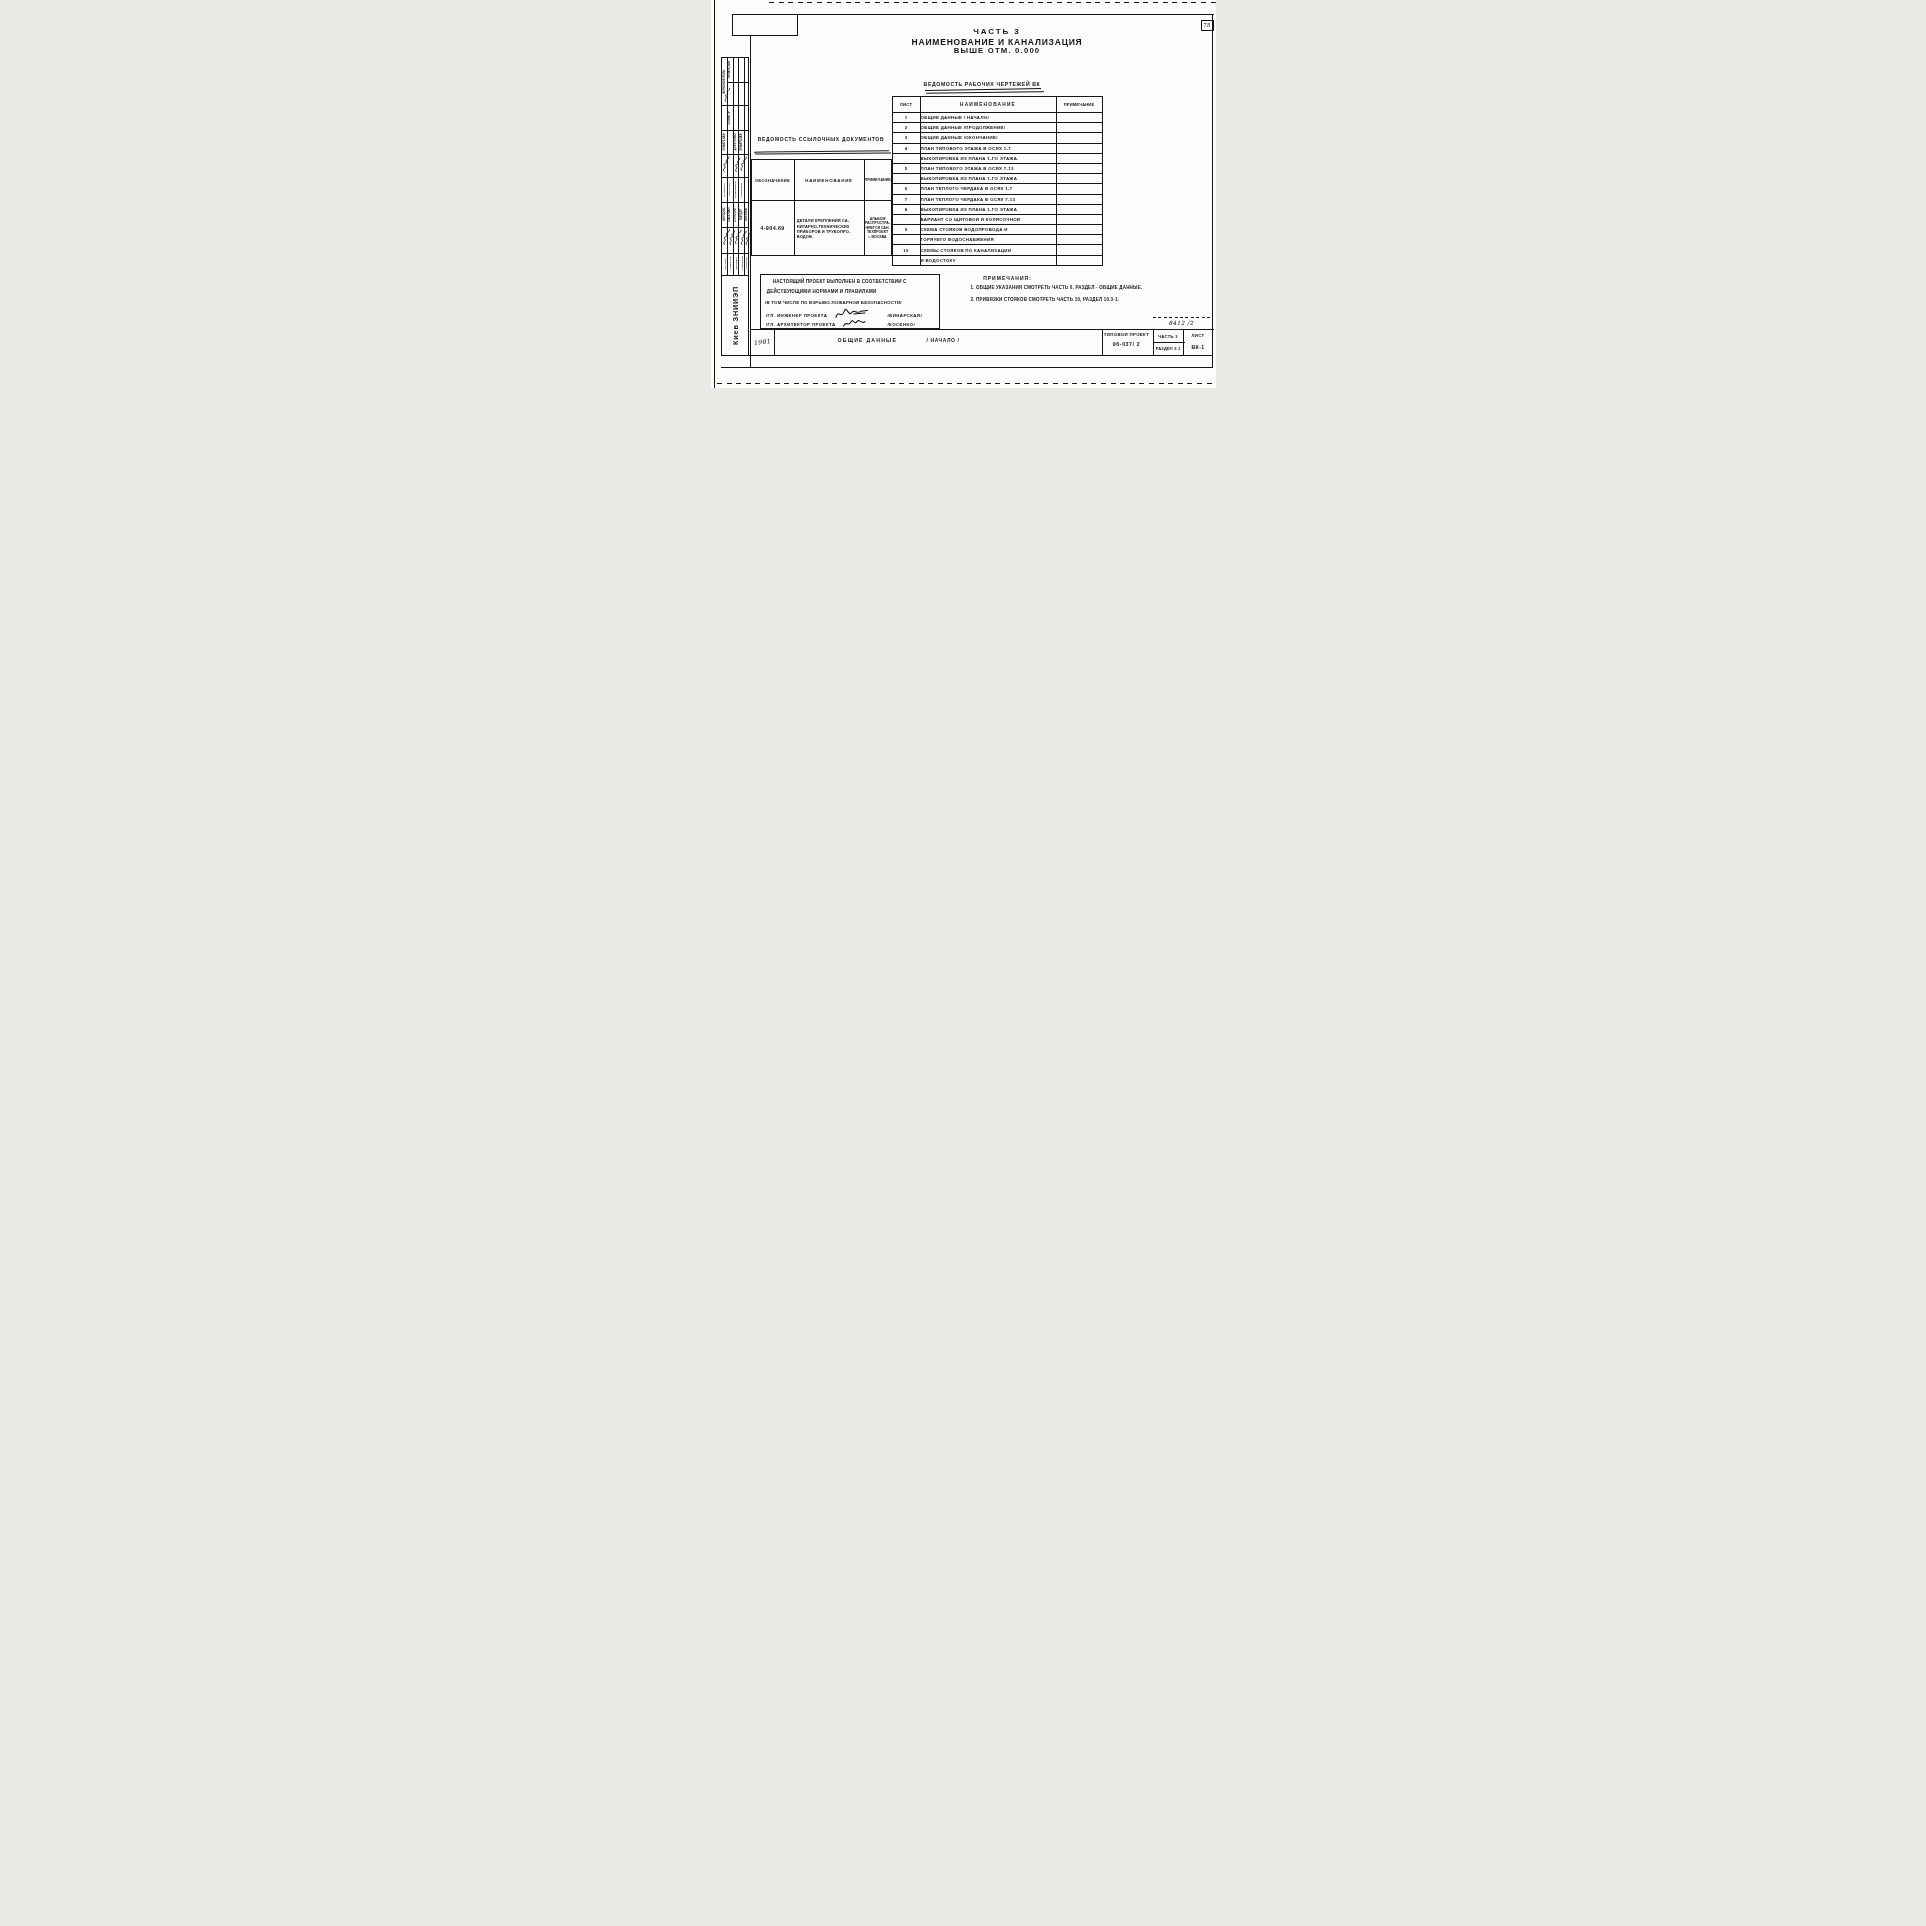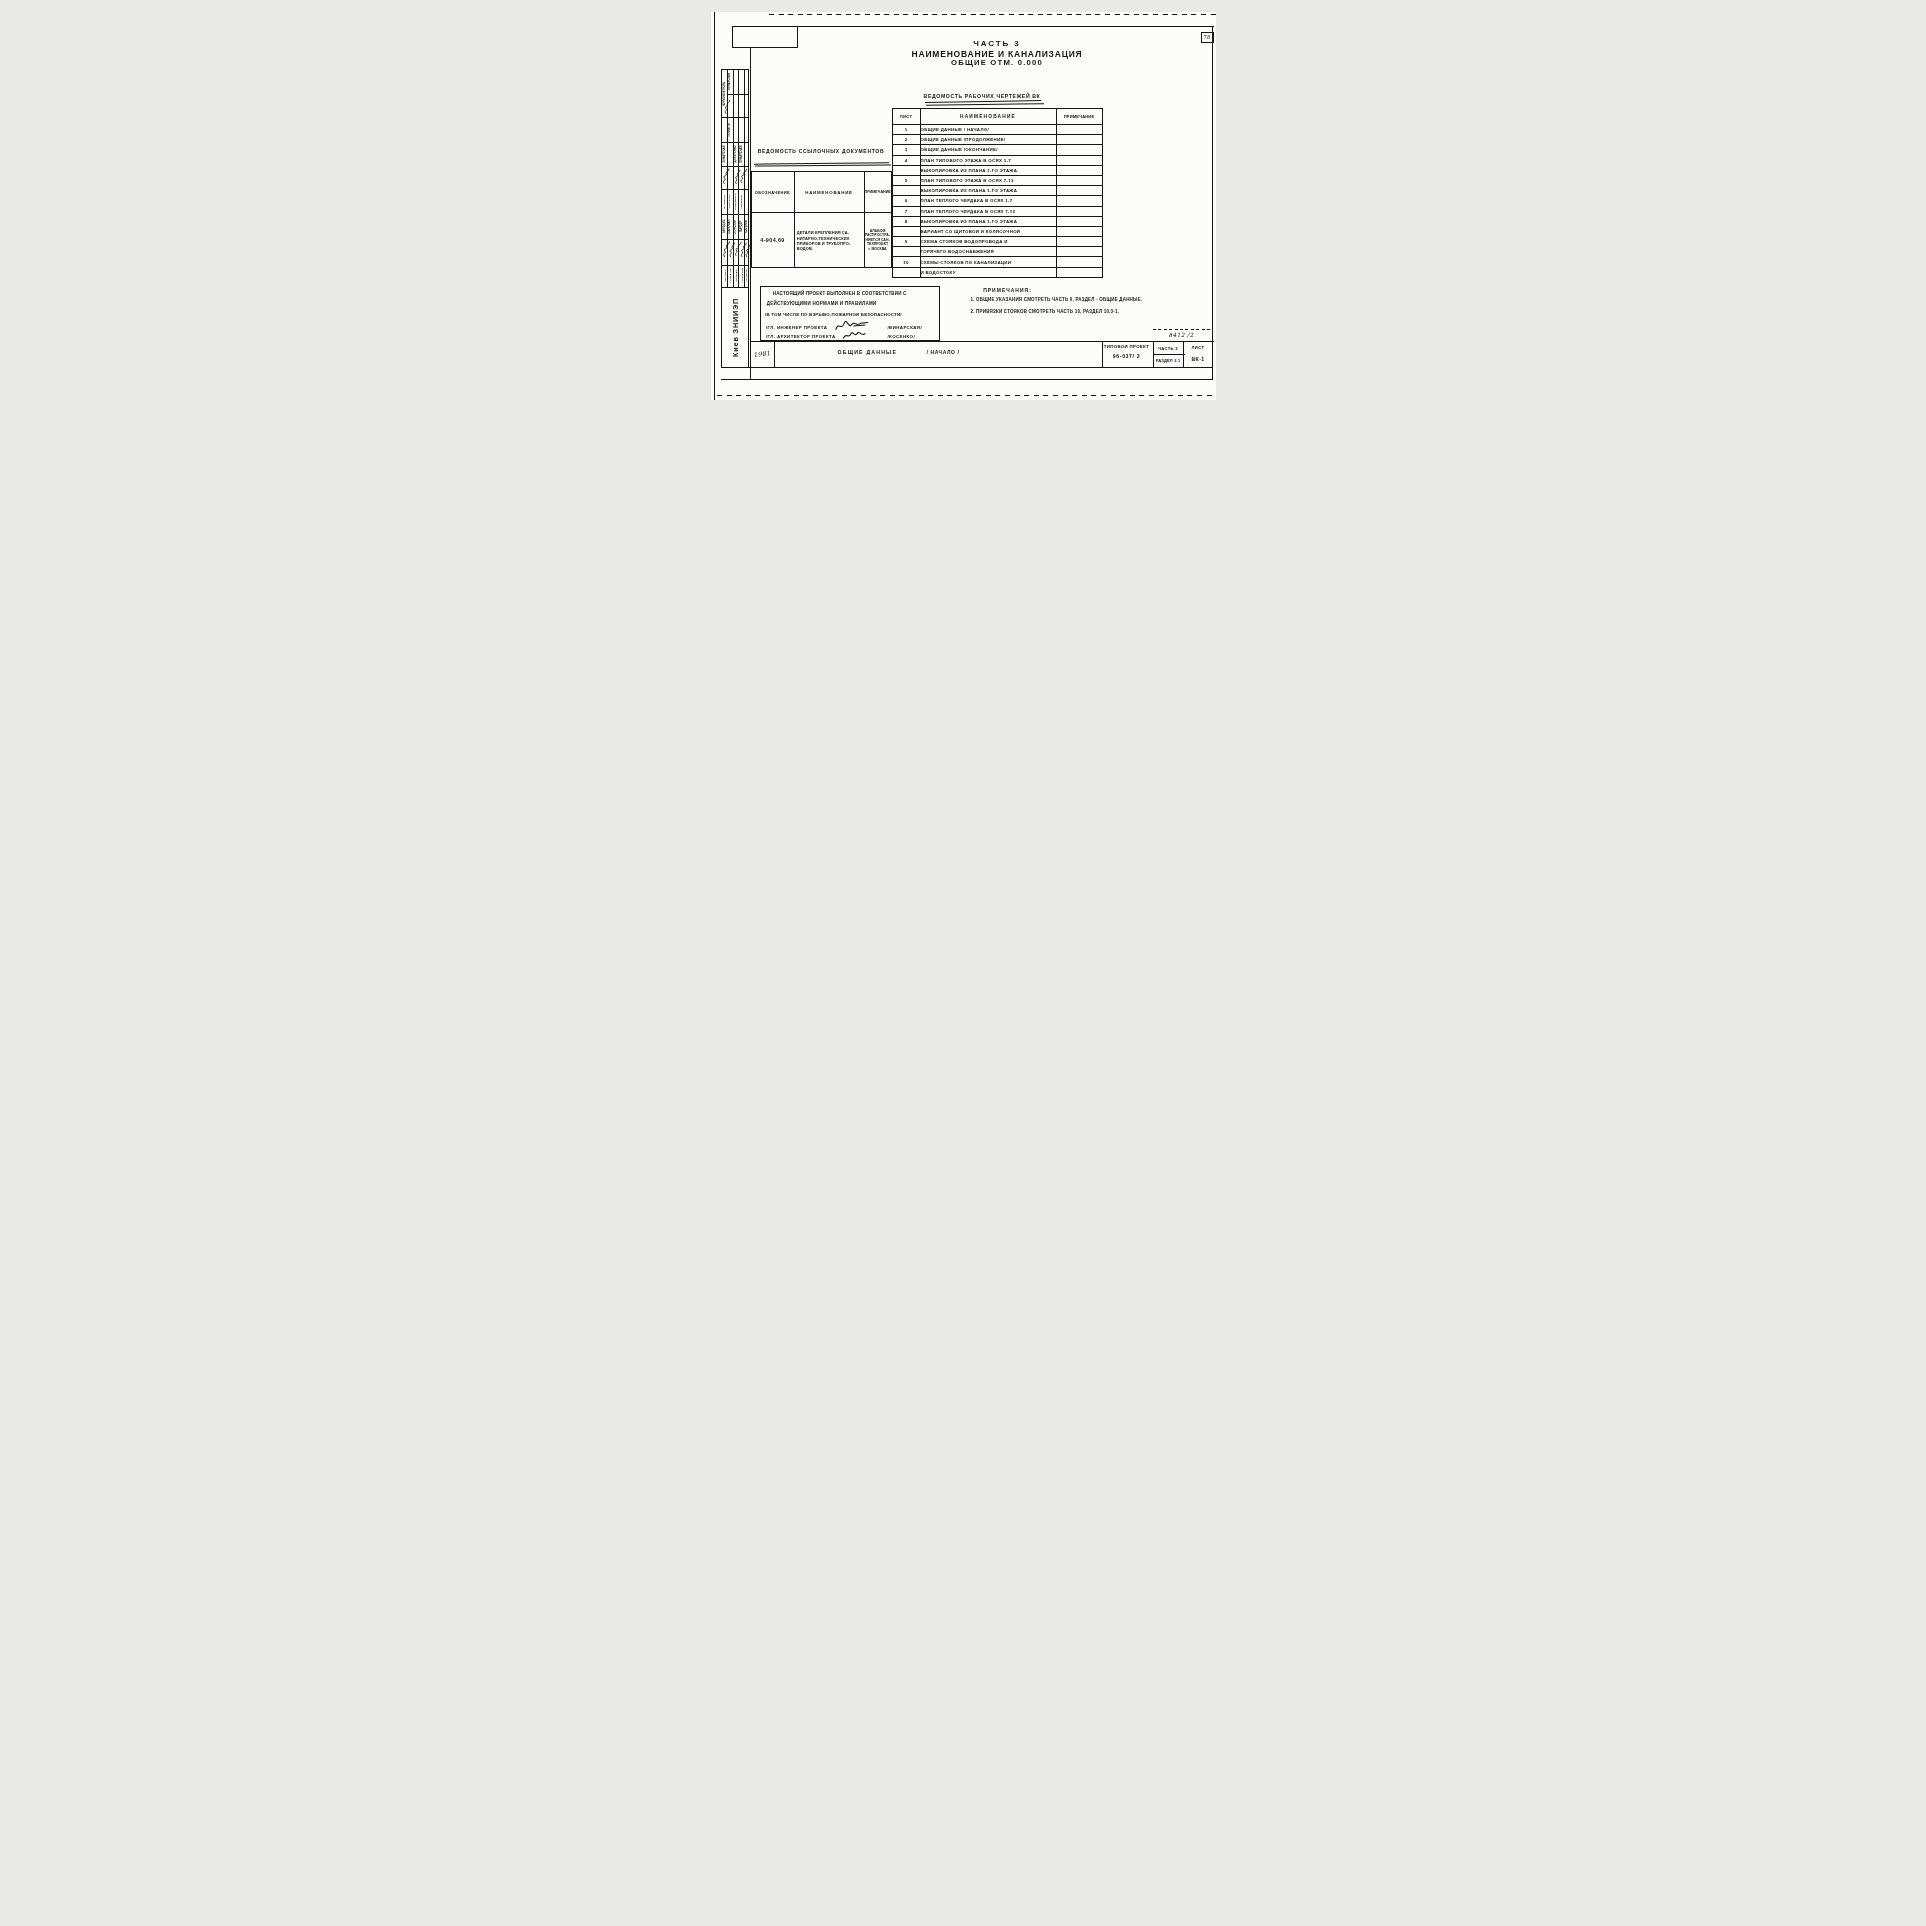--- a/index.html
+++ b/index.html
@@ -1,17 +1,17 @@
 <!DOCTYPE html>
 <html style="font-size:6.2px"><head>
 <meta charset="utf-8">
 <style>
   html,body{margin:0;padding:0;background:#e9e9e5;}
   .sheet{
-    position:relative;width:505px;height:388px;margin:12px auto;
+    position:relative;width:505px;height:388px;margin:0 auto;
     background:#fcfcfa;color:#161616;overflow:hidden;
     font-family:"Liberation Sans",sans-serif;
   }
   .ln{position:absolute;background:#161616;}
   .dash{position:absolute;height:0.8px;background:repeating-linear-gradient(90deg,#161616 0 5px,transparent 5px 9.6px);}
   .vdash{position:absolute;width:0.8px;background:repeating-linear-gradient(180deg,#161616 0 2.3px,transparent 2.3px 4.2px);}
   .hdash{position:absolute;height:0.8px;background:repeating-linear-gradient(90deg,#161616 0 3.1px,transparent 3.1px 5.4px);}
   .txt{position:absolute;font-weight:bold;letter-spacing:0.4px;white-space:nowrap;}
   .ctr{text-align:center;}
   .pre{white-space:pre-line;}
@@ -58,21 +58,21 @@
 
   <div class="ln" style="left:21px;top:14.3px;width:0.8px;height:21.6px;"></div>
   <div class="ln" style="left:21px;top:35px;width:65px;height:0.8px;"></div>
   <div class="ln" style="left:86px;top:14.3px;width:0.8px;height:21.6px;"></div>
 
   <div class="box" style="left:490px;top:20px;width:13px;height:11.2px;"></div>
   <div class="txt hand" style="left:490px;top:22px;width:13px;text-align:center;font-size:5.4px;">78</div>
 
   <div class="txt ctr" style="left:190px;top:27px;width:193px;font-size:8px;letter-spacing:1.9px;">ЧАСТЬ 3</div>
   <div class="txt ctr" style="left:190px;top:37px;width:193px;font-size:8.5px;letter-spacing:0.8px;">НАИМЕНОВАНИЕ И КАНАЛИЗАЦИЯ</div>
-  <div class="txt ctr" style="left:190px;top:46px;width:193px;font-size:7.7px;letter-spacing:1.2px;">ОБЩИЕ ОТМ.  0.000</div>
+  <div class="txt ctr" style="left:190px;top:46px;width:193px;font-size:7.7px;letter-spacing:1.2px;">ВЫШЕ ОТМ.  0.000</div>
 
   <div class="txt ctr" style="left:208px;top:81px;width:127px;font-size:5.2px;letter-spacing:0.6px;">ВЕДОМОСТЬ  РАБОЧИХ  ЧЕРТЕЖЕЙ ВК</div>
   <div class="ln" style="left:214px;top:89px;width:116px;height:1px;transform:rotate(-1deg);"></div>
   <div class="ln" style="left:215px;top:92px;width:118px;height:1px;transform:rotate(-0.7deg);"></div>
 
   <table class="reg">
     <colgroup>
         <col style="width:28px">
         <col style="width:136px">
         <col style="width:46px">

